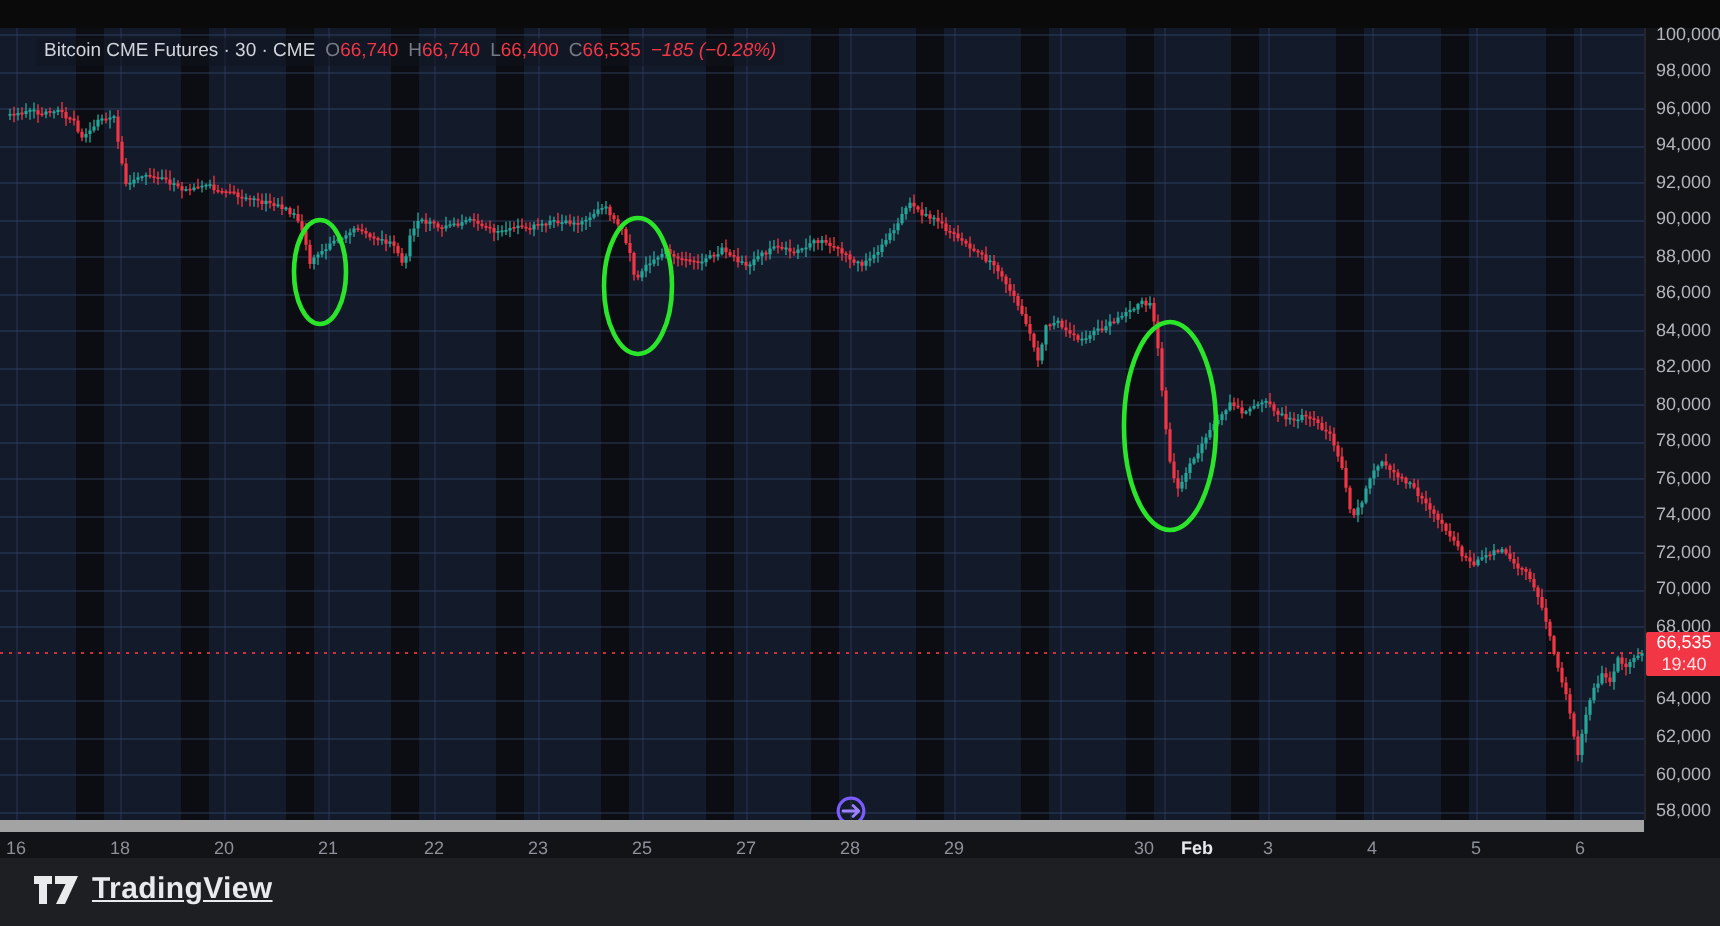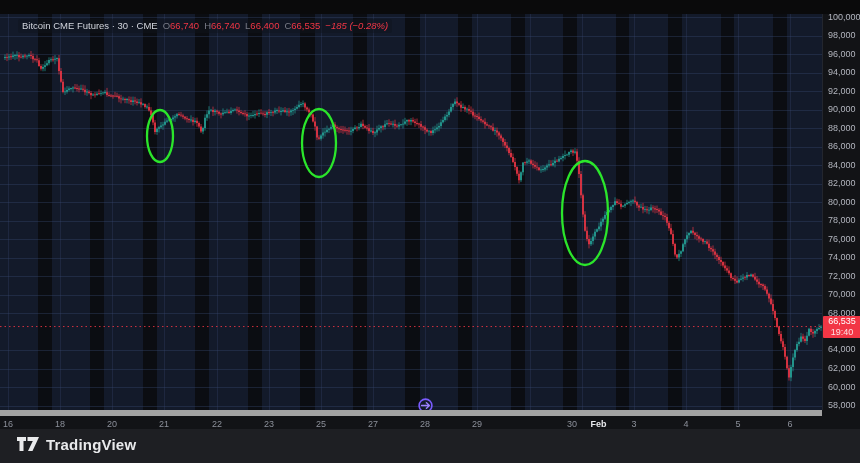--- a/index.html
+++ b/index.html
@@ -57,22 +57,22 @@
   .ttick{
     position:absolute;top:3px;transform:translateX(-50%);
     font-size:9px;color:#8c909a;white-space:nowrap;
   }
   .ttick.bold{color:#e8e9ec;font-weight:700;padding-left:33px;}
   
   .bottom-bar{
     position:absolute;left:0;top:429px;width:860px;height:34px;background:#1e1f23;
   }
   .tv-logo{
-    position:absolute;left:17px;top:7px;display:flex;align-items:flex-start;gap:7px;
-    color:#e9eaec;font-size:15px;font-weight:700;letter-spacing:.2px;cursor:pointer;
+    position:absolute;left:17px;top:7px;display:flex;align-items:flex-end;gap:7px;
+    color:#e9eaec;font-size:15px;font-weight:700;letter-spacing:.2px;cursor:pointer;text-decoration:underline;
   }
 </style>
 </head>
 <body>
 
 <div id="app">
 
 
   <div class="chart-region">
 

